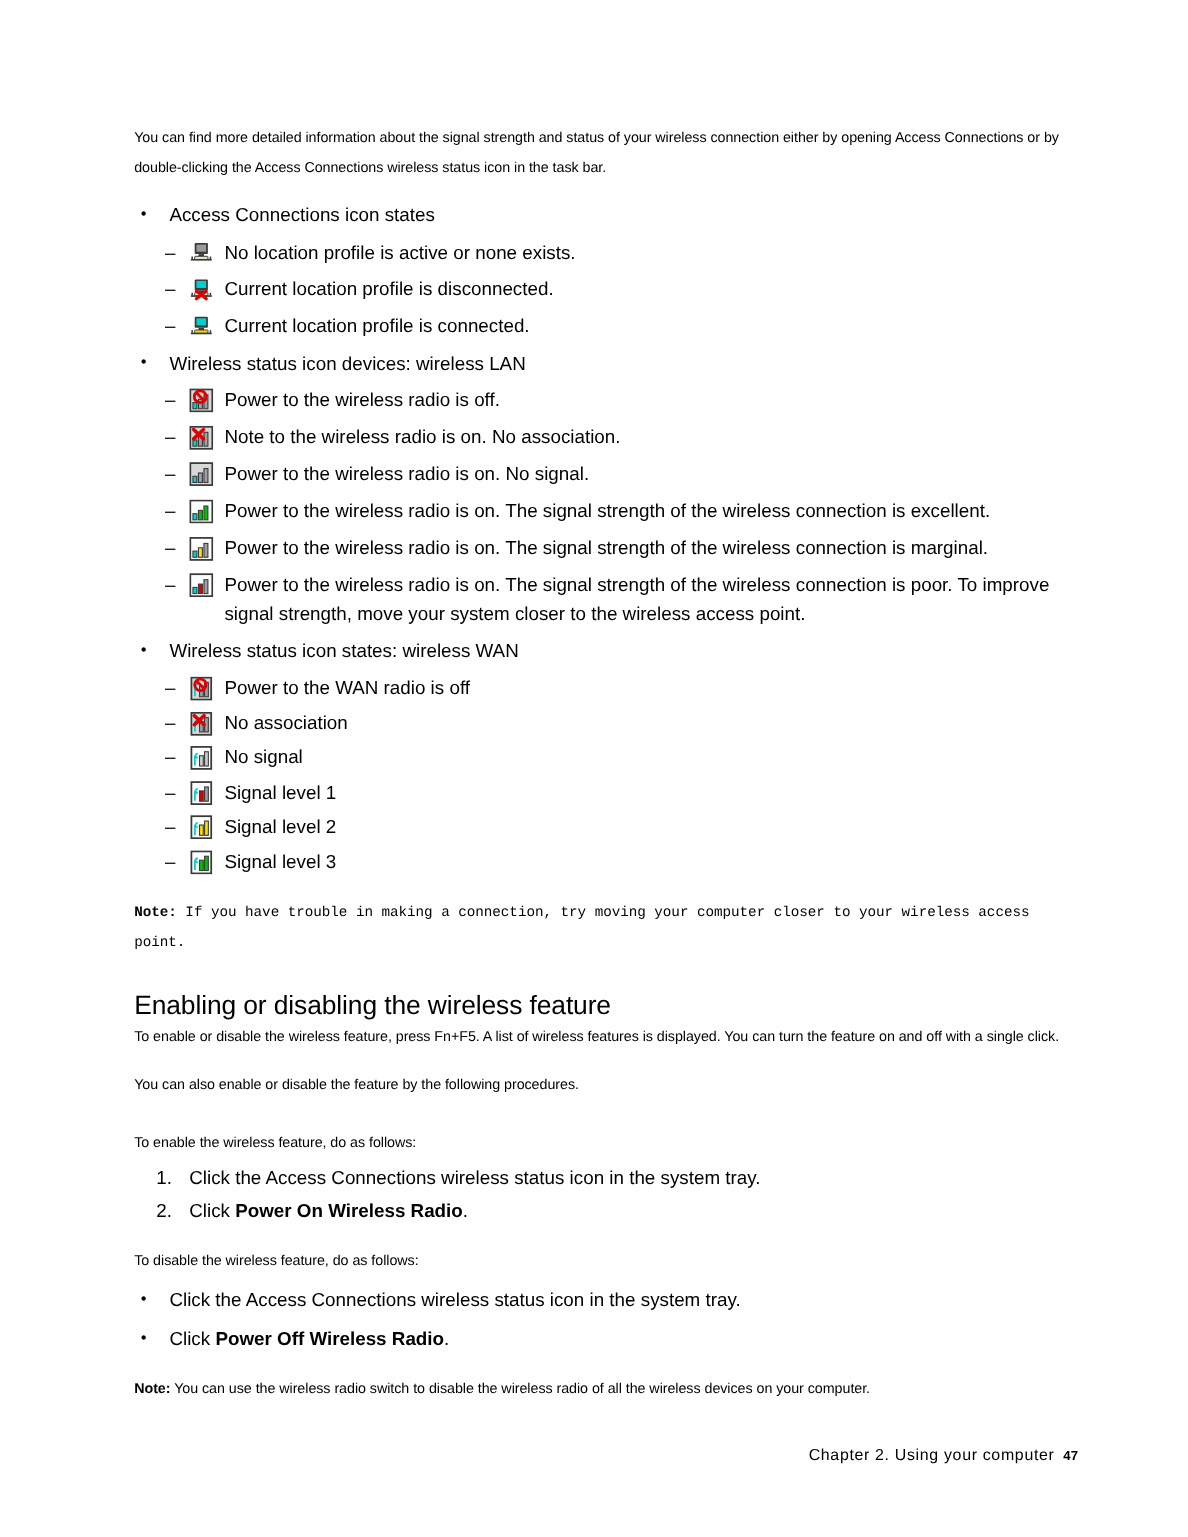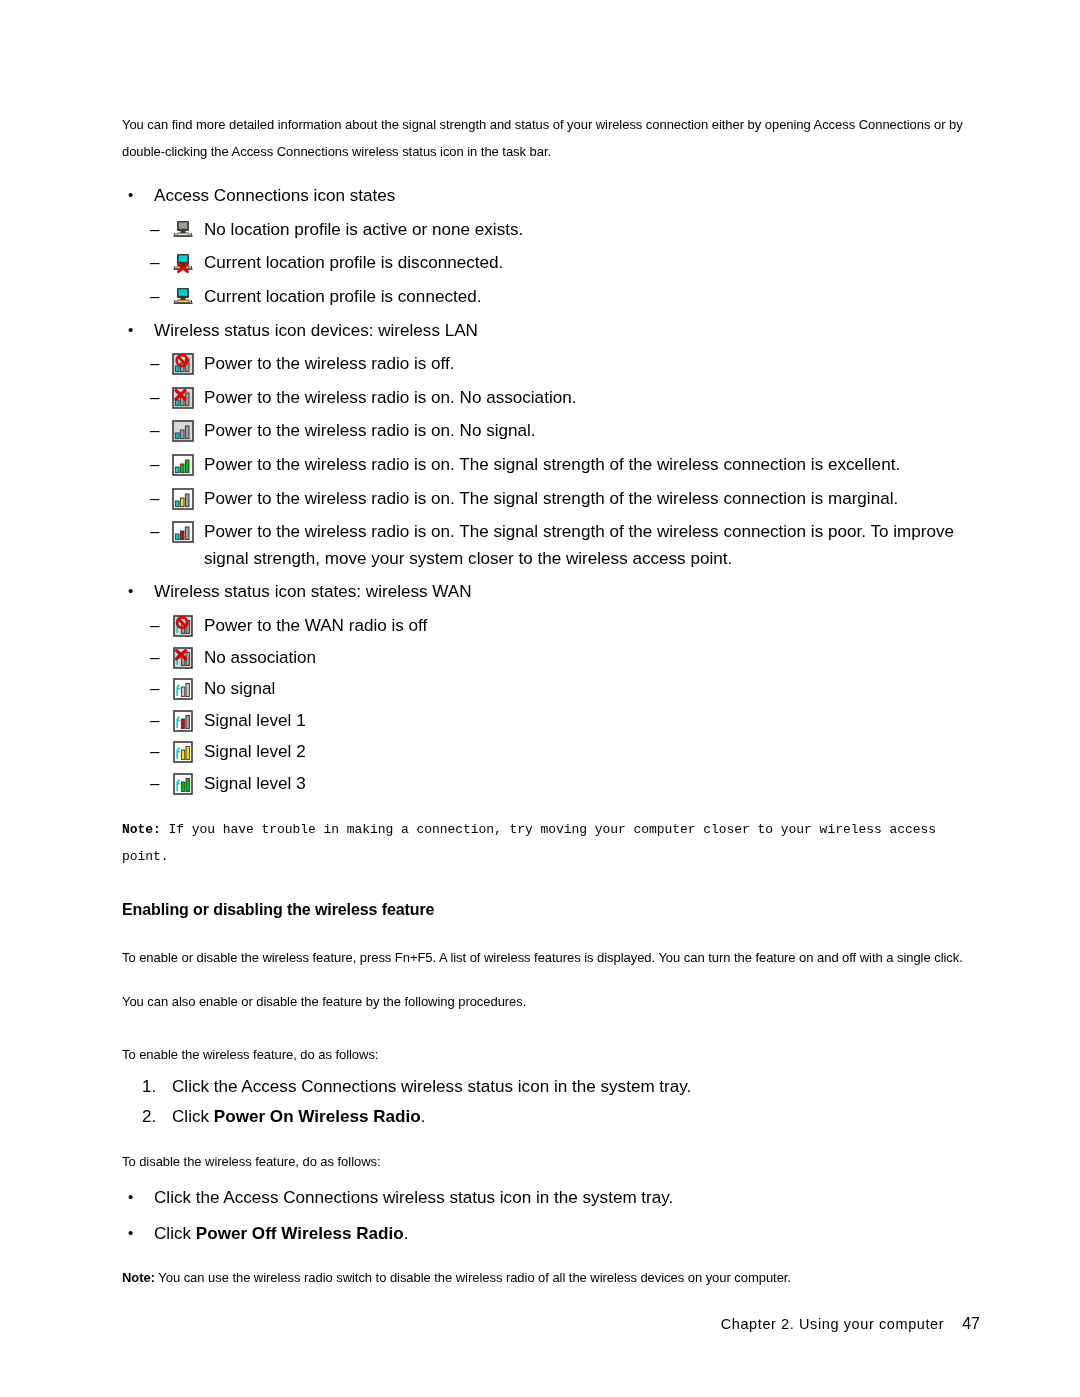--- a/index.html
+++ b/index.html
@@ -32,23 +32,23 @@
     font-size: 13px;
     line-height: 26.6px;
     margin: 0 0 18px 0;
     letter-spacing: -0.05px;
   }
   p.tight { margin-bottom: 0; }
 
   b, .b { font-weight: bold; }
 
   h2.section-head {
-    font-size: 16px;
-    font-weight: bold;
-    margin: 30px 0 26px 0;
+    font-size: 24px;
+    font-weight: normal;
+    margin: 30px 0 0 0;
     letter-spacing: -0.1px;
   }
 
   
   ul.bullets, ol.steps {
     list-style: none;
     margin: 0;
     padding: 0;
   }
   li.bullet-item,
@@ -116,23 +116,23 @@
   .footer {
     position: absolute;
     left: 0;
     top: 1315px;
     width: 980px;
     text-align: right;
     font-size: 14.5px;
     letter-spacing: 0.6px;
   }
   .footer .pg {
-    font-weight: normal;
-    font-size: 16px;
-    margin-left: 18px;
+    font-weight: bold;
+    font-size: 12px;
+    margin-left: 8px;
     letter-spacing: 0;
   }
 </style>
 </head>
 <body>
 
 <div class="page">
   <div class="content">
 
     <p class="para">You can find more detailed information about the signal strength and status of your wireless connection either by opening Access Connections or by double-clicking the Access Connections wireless status icon in the task bar.</p>
@@ -219,21 +219,21 @@
           <span class="marker">–</span>
           <span class="icon-slot">
             <svg class="ic" viewBox="0 0 22 22">
               <rect x="1" y="1" width="20" height="20" fill="#d8d8d8" stroke="#3a3a3a" stroke-width="1.6"></rect>
               <rect x="3.4" y="13" width="3.6" height="5.6" fill="#00d0d0" stroke="#3a3a3a" stroke-width="1"></rect>
               <rect x="8.4" y="10" width="3.6" height="8.6" fill="#a0a0a0" stroke="#3a3a3a" stroke-width="1"></rect>
               <rect x="13.4" y="6" width="3.6" height="12.6" fill="#a0a0a0" stroke="#3a3a3a" stroke-width="1"></rect>
               <path d="M4 3.5 L13 12 M13 3.5 L4 12" stroke="#e00000" stroke-width="3.2" stroke-linecap="round"></path>
             </svg>
           </span>
-          <span class="label">Power to the wireless radio is on.  No association.</span>
+          <span class="label">Note to the wireless radio is on.  No association.</span>
         </li>
 
         <li class="dash-item">
           <span class="marker">–</span>
           <span class="icon-slot">
             <svg class="ic" viewBox="0 0 22 22">
               <rect x="1" y="1" width="20" height="20" fill="#d8d8d8" stroke="#3a3a3a" stroke-width="1.6"></rect>
               <rect x="3.4" y="13" width="3.6" height="5.6" fill="#00d0d0" stroke="#3a3a3a" stroke-width="1"></rect>
               <rect x="8.4" y="10" width="3.6" height="8.6" fill="#a0a0a0" stroke="#3a3a3a" stroke-width="1"></rect>
               <rect x="13.4" y="6" width="3.6" height="12.6" fill="#a0a0a0" stroke="#3a3a3a" stroke-width="1"></rect>

